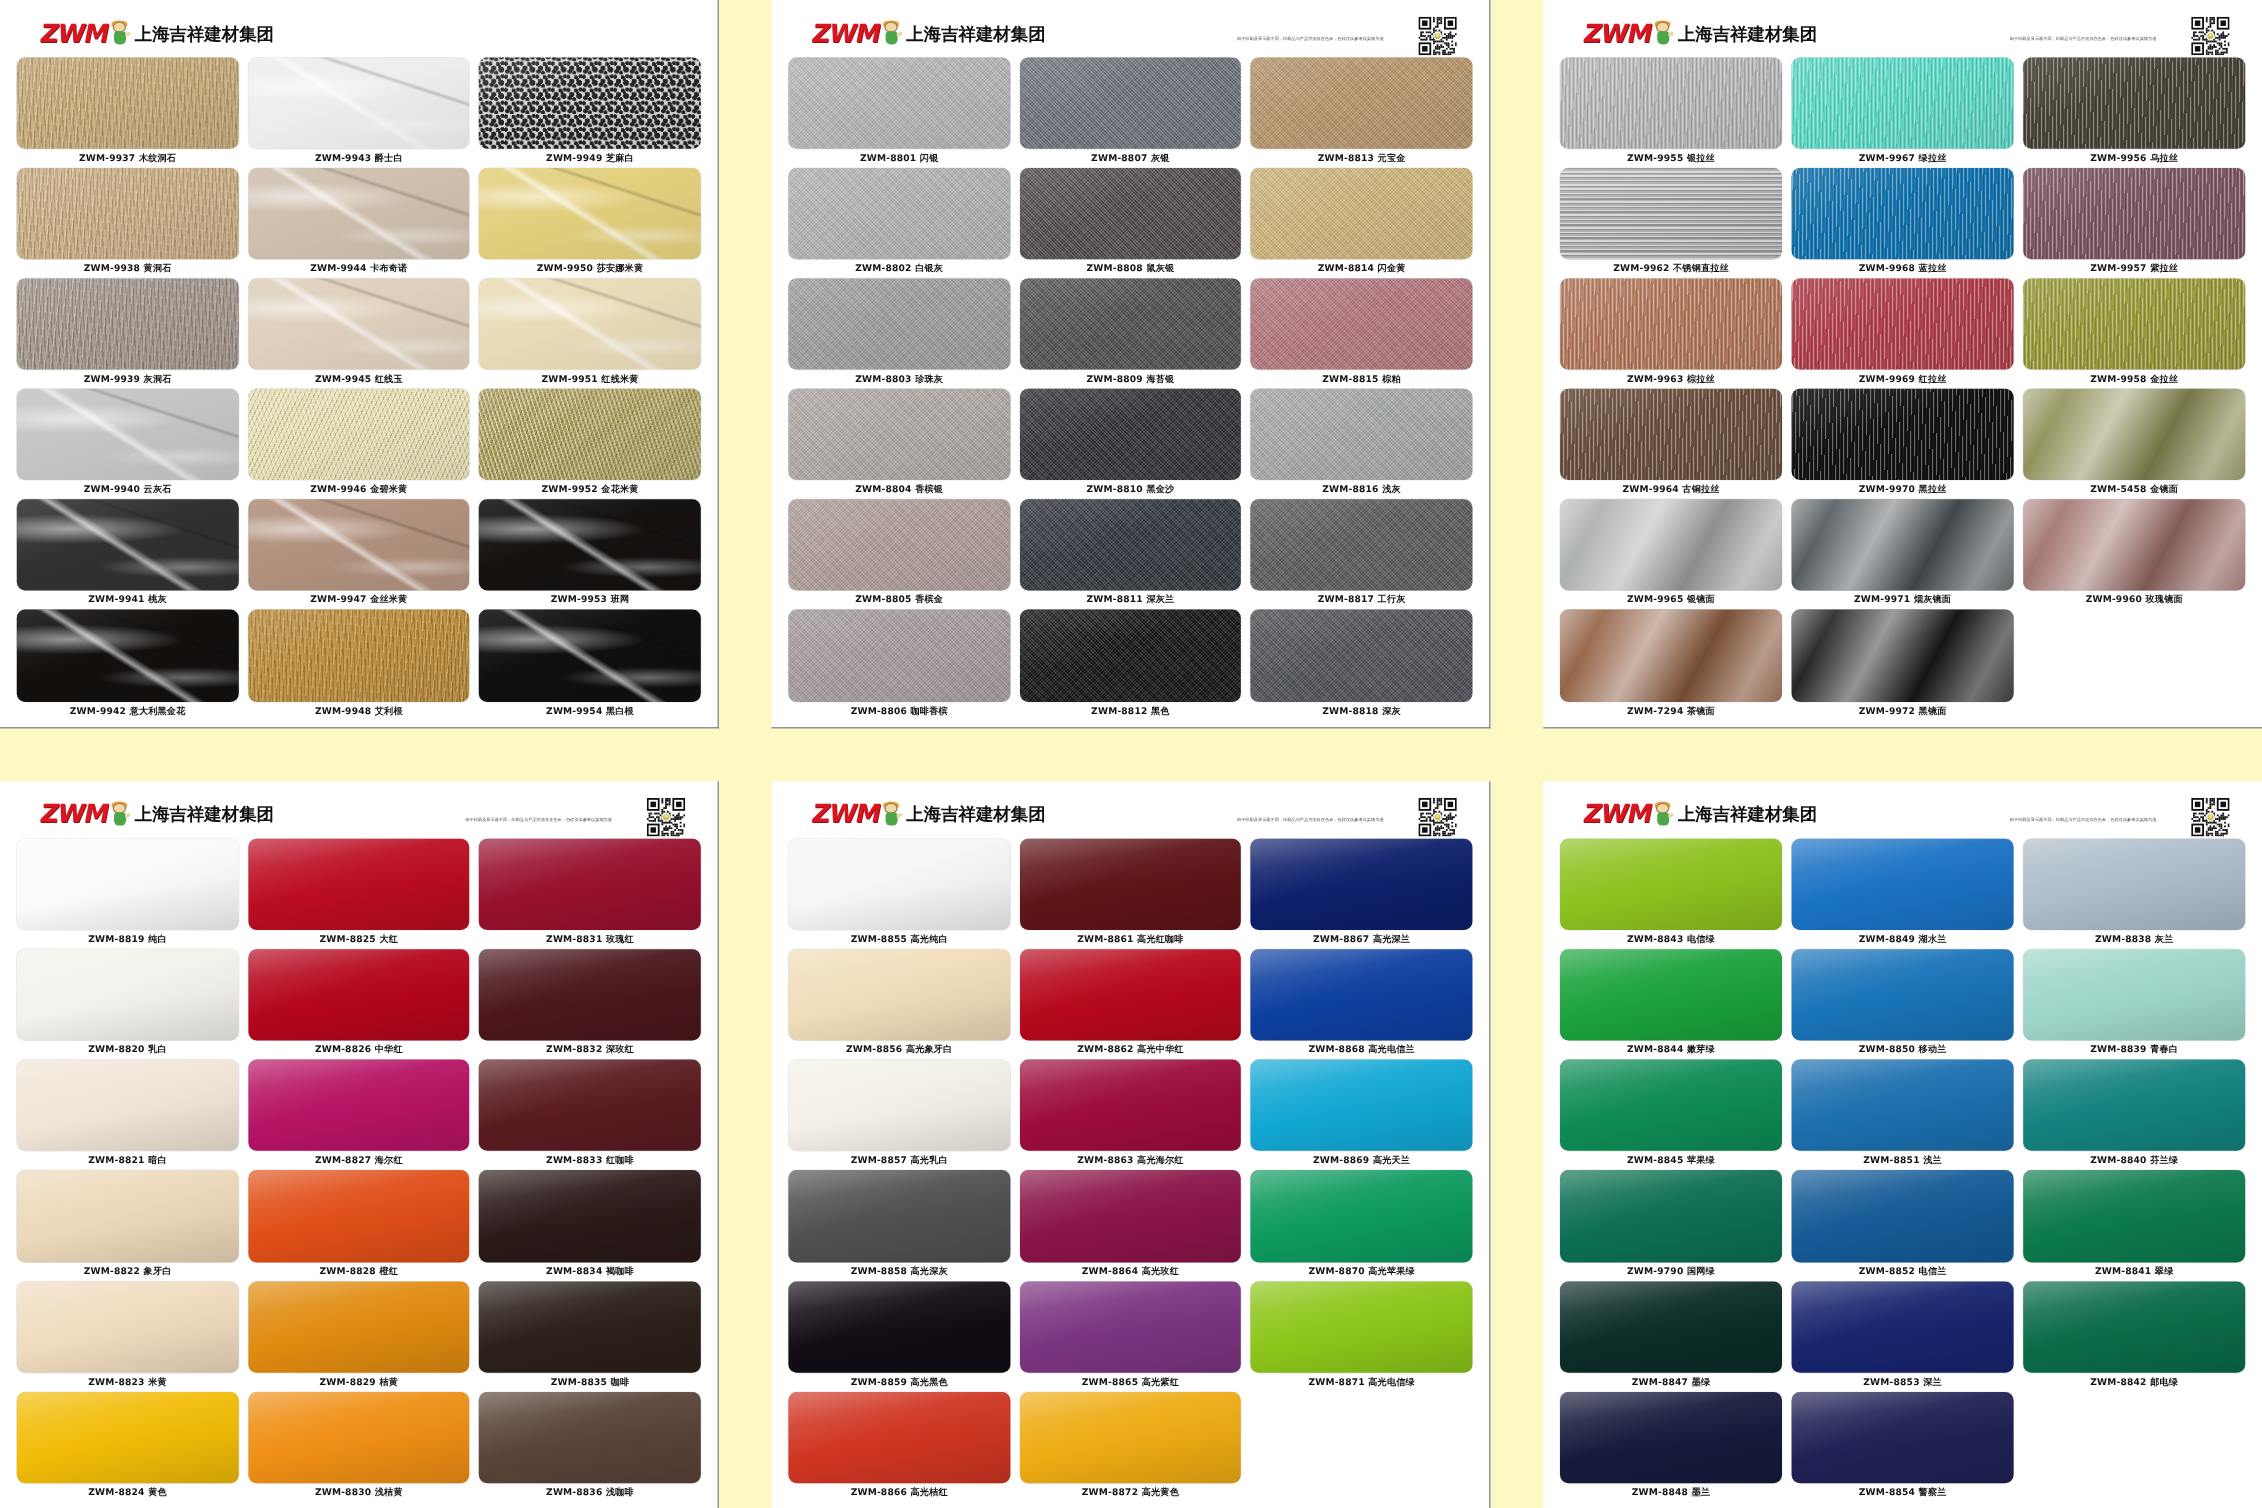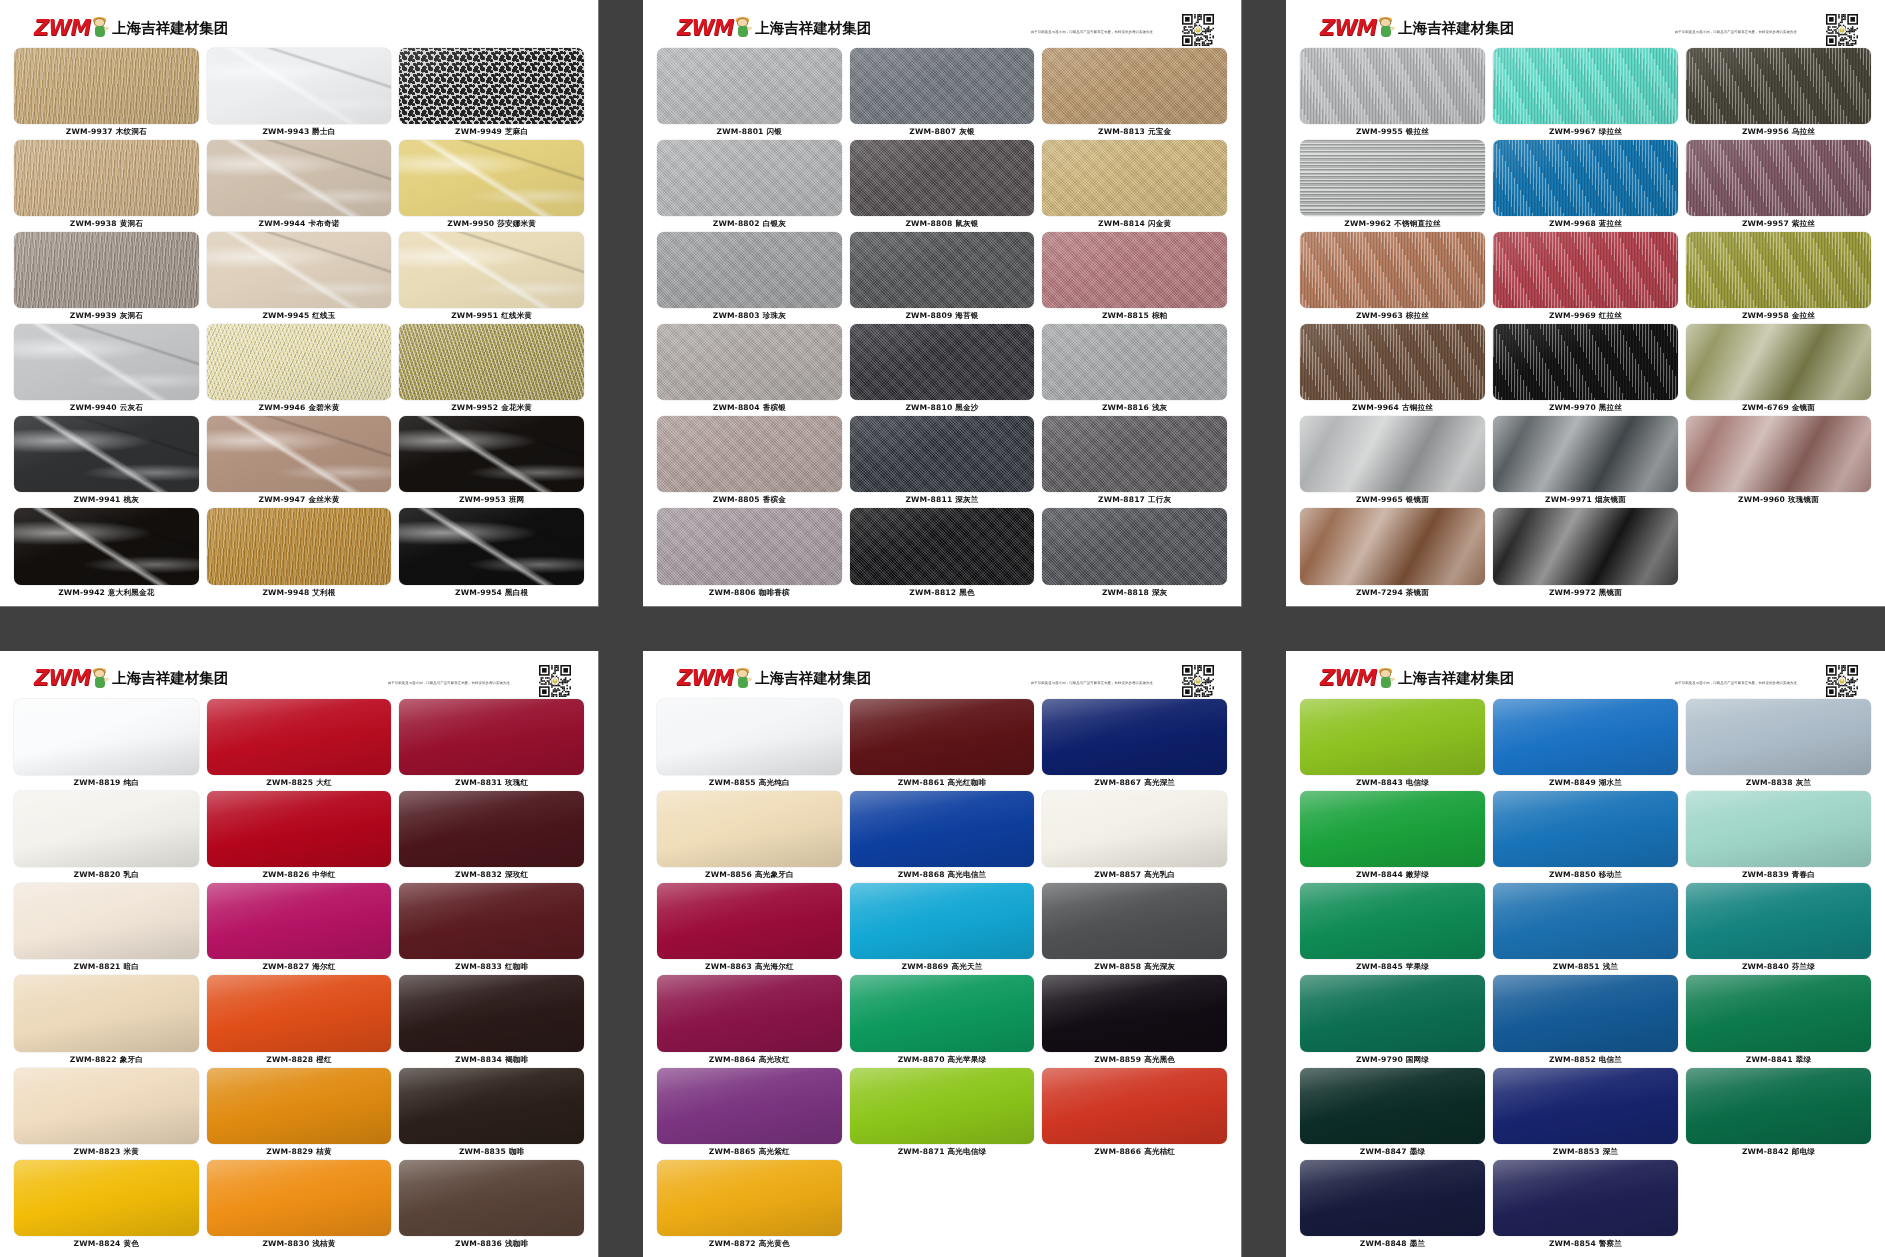--- a/index.html
+++ b/index.html
@@ -8,21 +8,21 @@
     width: 1885px; height: 1257px;
     background: #ffffff;
     font-family: "Liberation Sans", "DejaVu Sans", sans-serif;
     overflow: hidden;
   }
   #sheet {
     width: 1885px; height: 1257px;
     display: grid;
     grid-template-columns: 1fr 1fr 1fr;
     grid-template-rows: 1fr 1fr;
-    background: #404040;
+    background: #fef9c3;
     gap: 44px;
   }
   .panel {
     position: relative;
     background: #fff;
     border-right: 1px solid #7b7b7b;
     border-bottom: 1px solid #7b7b7b;
     padding: 8px 14px 6px 14px;
     display: flex;
     flex-direction: column;
@@ -740,21 +740,21 @@
         <div class="cell">
           <div class="sw tx-brush" style="background: rgb(107, 79, 60);"></div>
           <div class="cap"><span>ZWM-9964</span><span class="cn">古铜拉丝</span></div>
         </div>
         <div class="cell">
           <div class="sw tx-brush" style="background: rgb(17, 17, 17);"></div>
           <div class="cap"><span>ZWM-9970</span><span class="cn">黑拉丝</span></div>
         </div>
         <div class="cell">
           <div class="sw tx-mirror" style="background: rgb(139, 141, 84);"></div>
-          <div class="cap"><span>ZWM-6769</span><span class="cn">金镜面</span></div>
+          <div class="cap"><span>ZWM-5458</span><span class="cn">金镜面</span></div>
         </div>
         <div class="cell">
           <div class="sw tx-mirror" style="background: rgb(169, 172, 173);"></div>
           <div class="cap"><span>ZWM-9965</span><span class="cn">银镜面</span></div>
         </div>
         <div class="cell">
           <div class="sw tx-mirror" style="background: rgb(76, 83, 87);"></div>
           <div class="cap"><span>ZWM-9971</span><span class="cn">烟灰镜面</span></div>
         </div>
         <div class="cell">
@@ -1173,20 +1173,24 @@
         </div>
         <div class="cell">
           <div class="sw tx-gloss" style="background: rgb(13, 31, 107);"></div>
           <div class="cap"><span>ZWM-8867</span><span class="cn">高光深兰</span></div>
         </div>
         <div class="cell">
           <div class="sw tx-gloss" style="background: rgb(240, 221, 185);"></div>
           <div class="cap"><span>ZWM-8856</span><span class="cn">高光象牙白</span></div>
         </div>
         <div class="cell">
+          <div class="sw tx-gloss" style="background: rgb(182, 8, 27);"></div>
+          <div class="cap"><span>ZWM-8862</span><span class="cn">高光中华红</span></div>
+        </div>
+        <div class="cell">
           <div class="sw tx-gloss" style="background: rgb(13, 63, 160);"></div>
           <div class="cap"><span>ZWM-8868</span><span class="cn">高光电信兰</span></div>
         </div>
         <div class="cell">
           <div class="sw tx-gloss" style="background: rgb(243, 240, 231);"></div>
           <div class="cap"><span>ZWM-8857</span><span class="cn">高光乳白</span></div>
         </div>
         <div class="cell">
           <div class="sw tx-gloss" style="background: rgb(156, 12, 58);"></div>
           <div class="cap"><span>ZWM-8863</span><span class="cn">高光海尔红</span></div>

